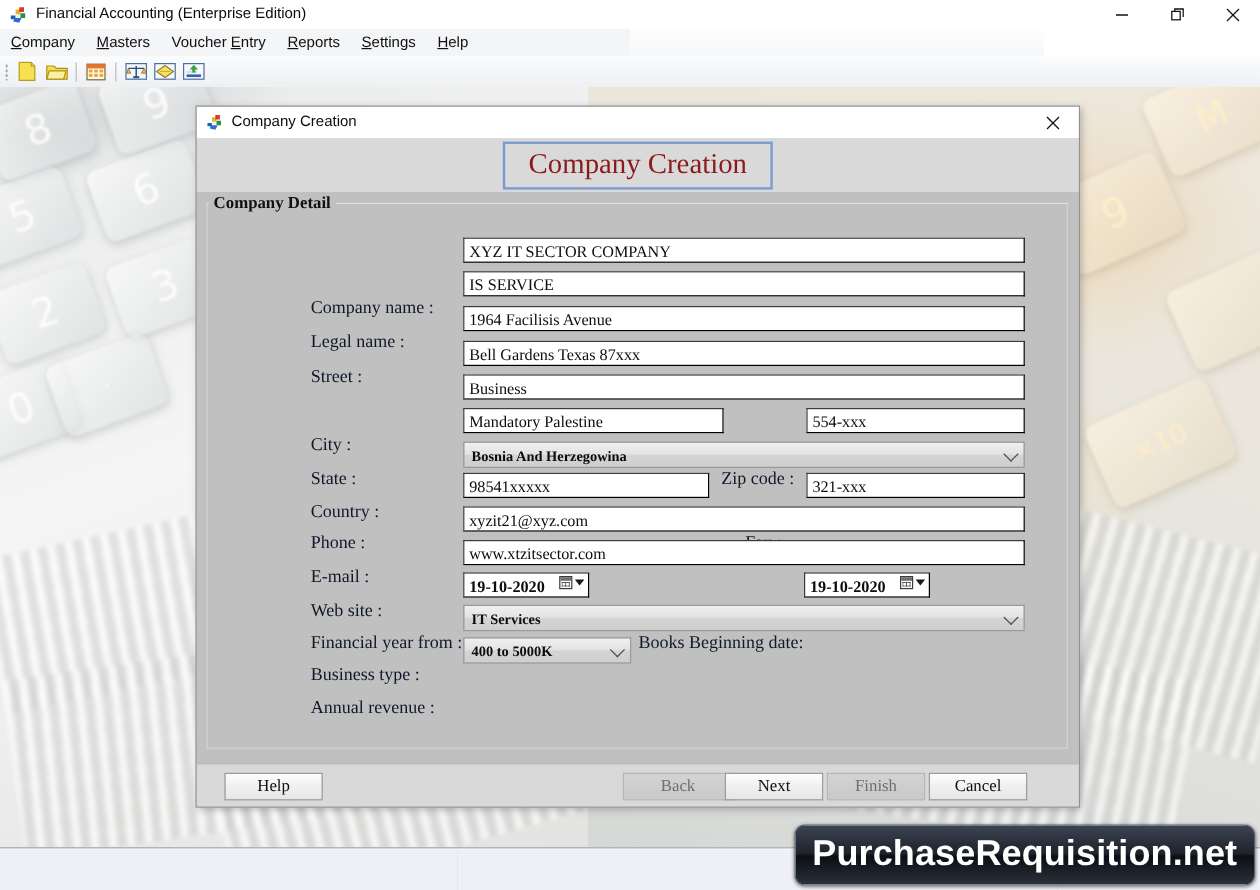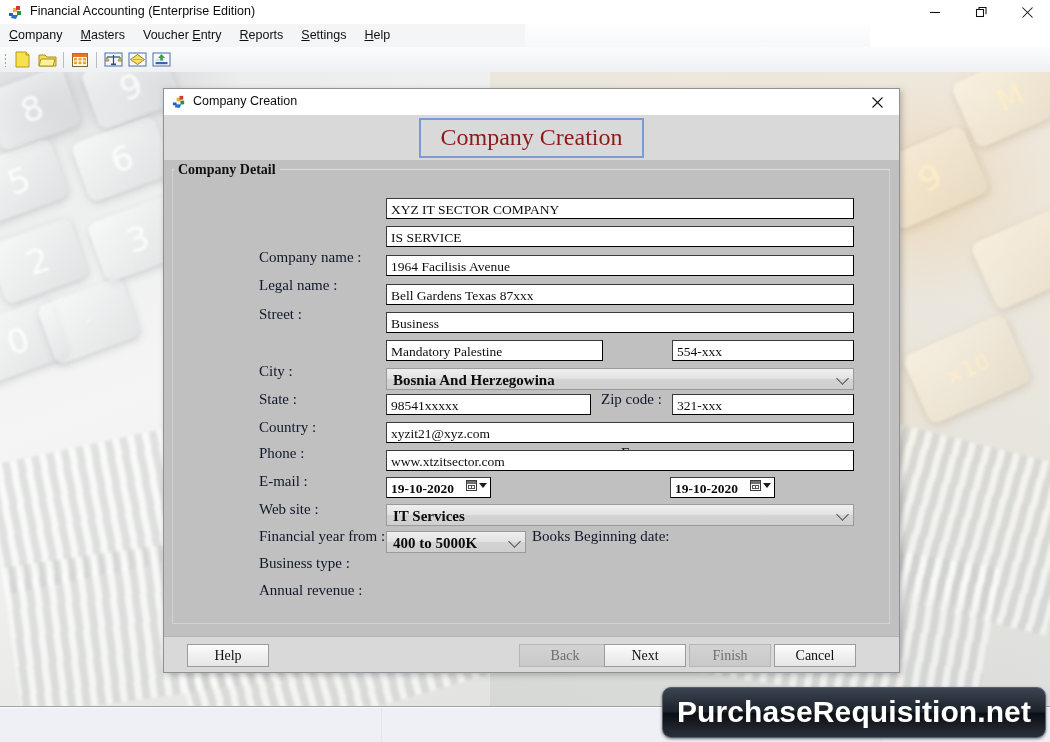--- a/index.html
+++ b/index.html
@@ -219,21 +219,21 @@
     padding: 1px 3px 0 4px;
     line-height: 19px;
     overflow: hidden; white-space: nowrap;
   }
   .fcombo {
     position: absolute; box-sizing: border-box;
     height: 22px;
     background: linear-gradient(180deg,#f0f0f0 0%, #e2e2e2 48%, #d4d4d4 52%, #cfcfcf 100%);
     border: 1px solid #9a9a9a;
     font-family: "Liberation Serif", serif;
-    font-weight: bold; font-size: 15px; color: #0c0c0c;
+    font-weight: bold; font-size: 12px; color: #0c0c0c;
     padding: 1px 20px 0 6px;
     line-height: 20px;
     overflow: hidden; white-space: nowrap;
   }
   .fcombo .chev {
     position: absolute; right: 6px; top: 50%;
     width: 8px; height: 8px; margin-top: -5px;
     border-right: 1.6px solid #4a4a4a; border-bottom: 1.6px solid #4a4a4a;
     transform: rotate(45deg);
   }

